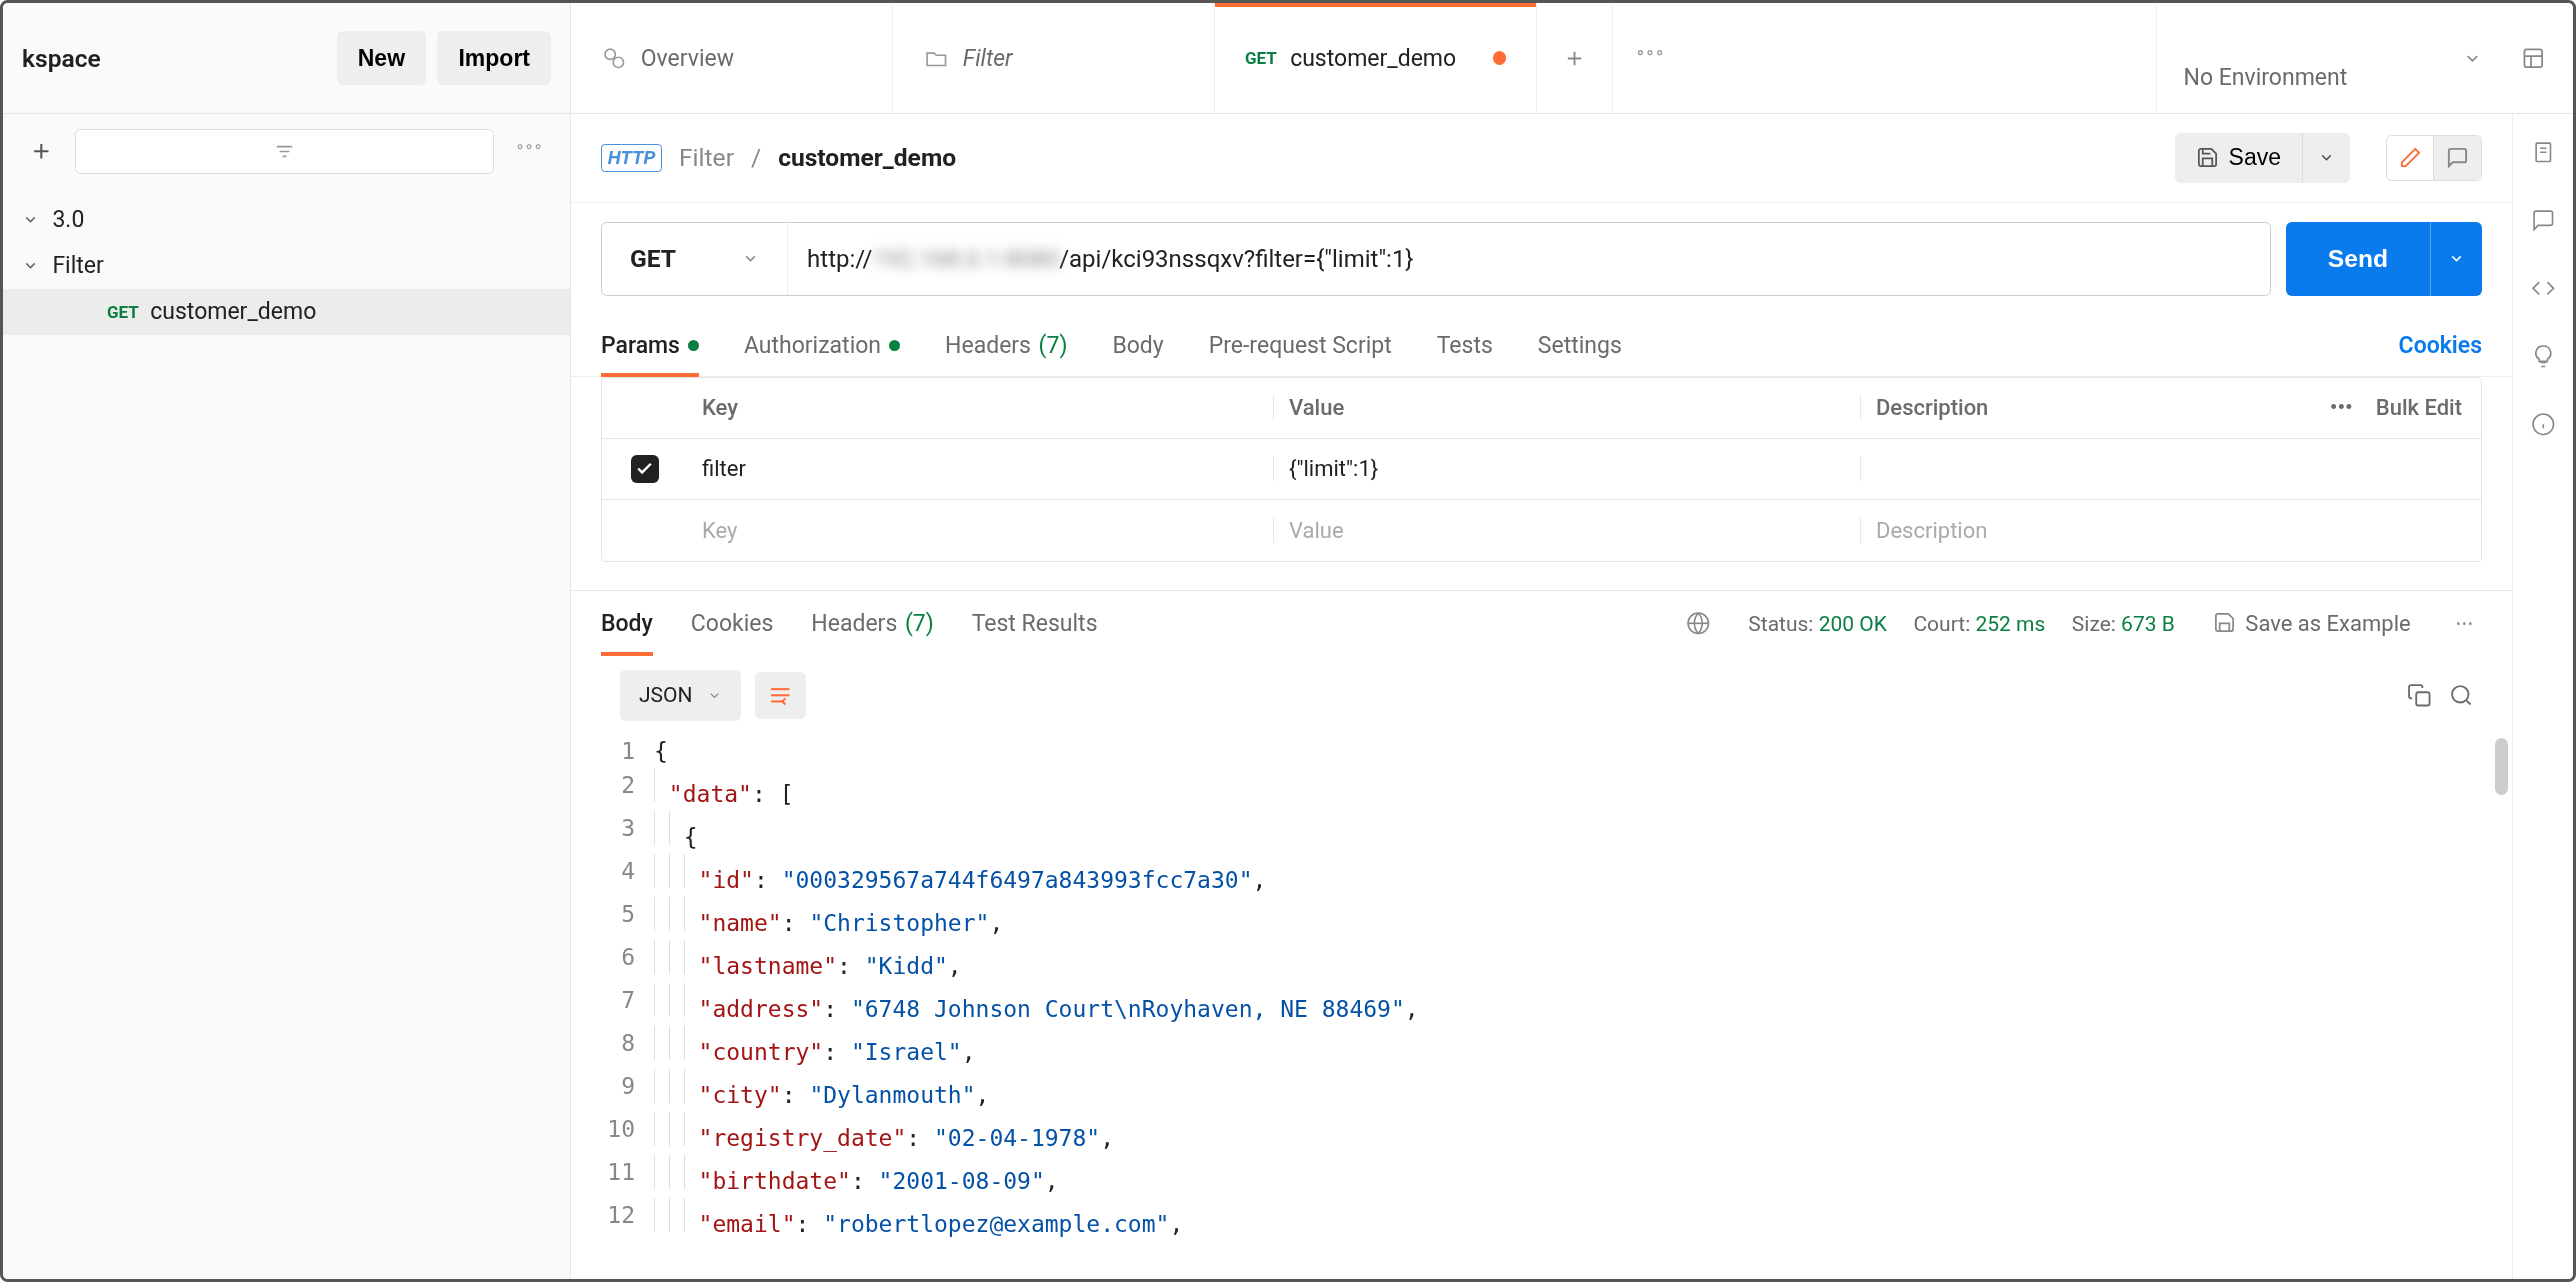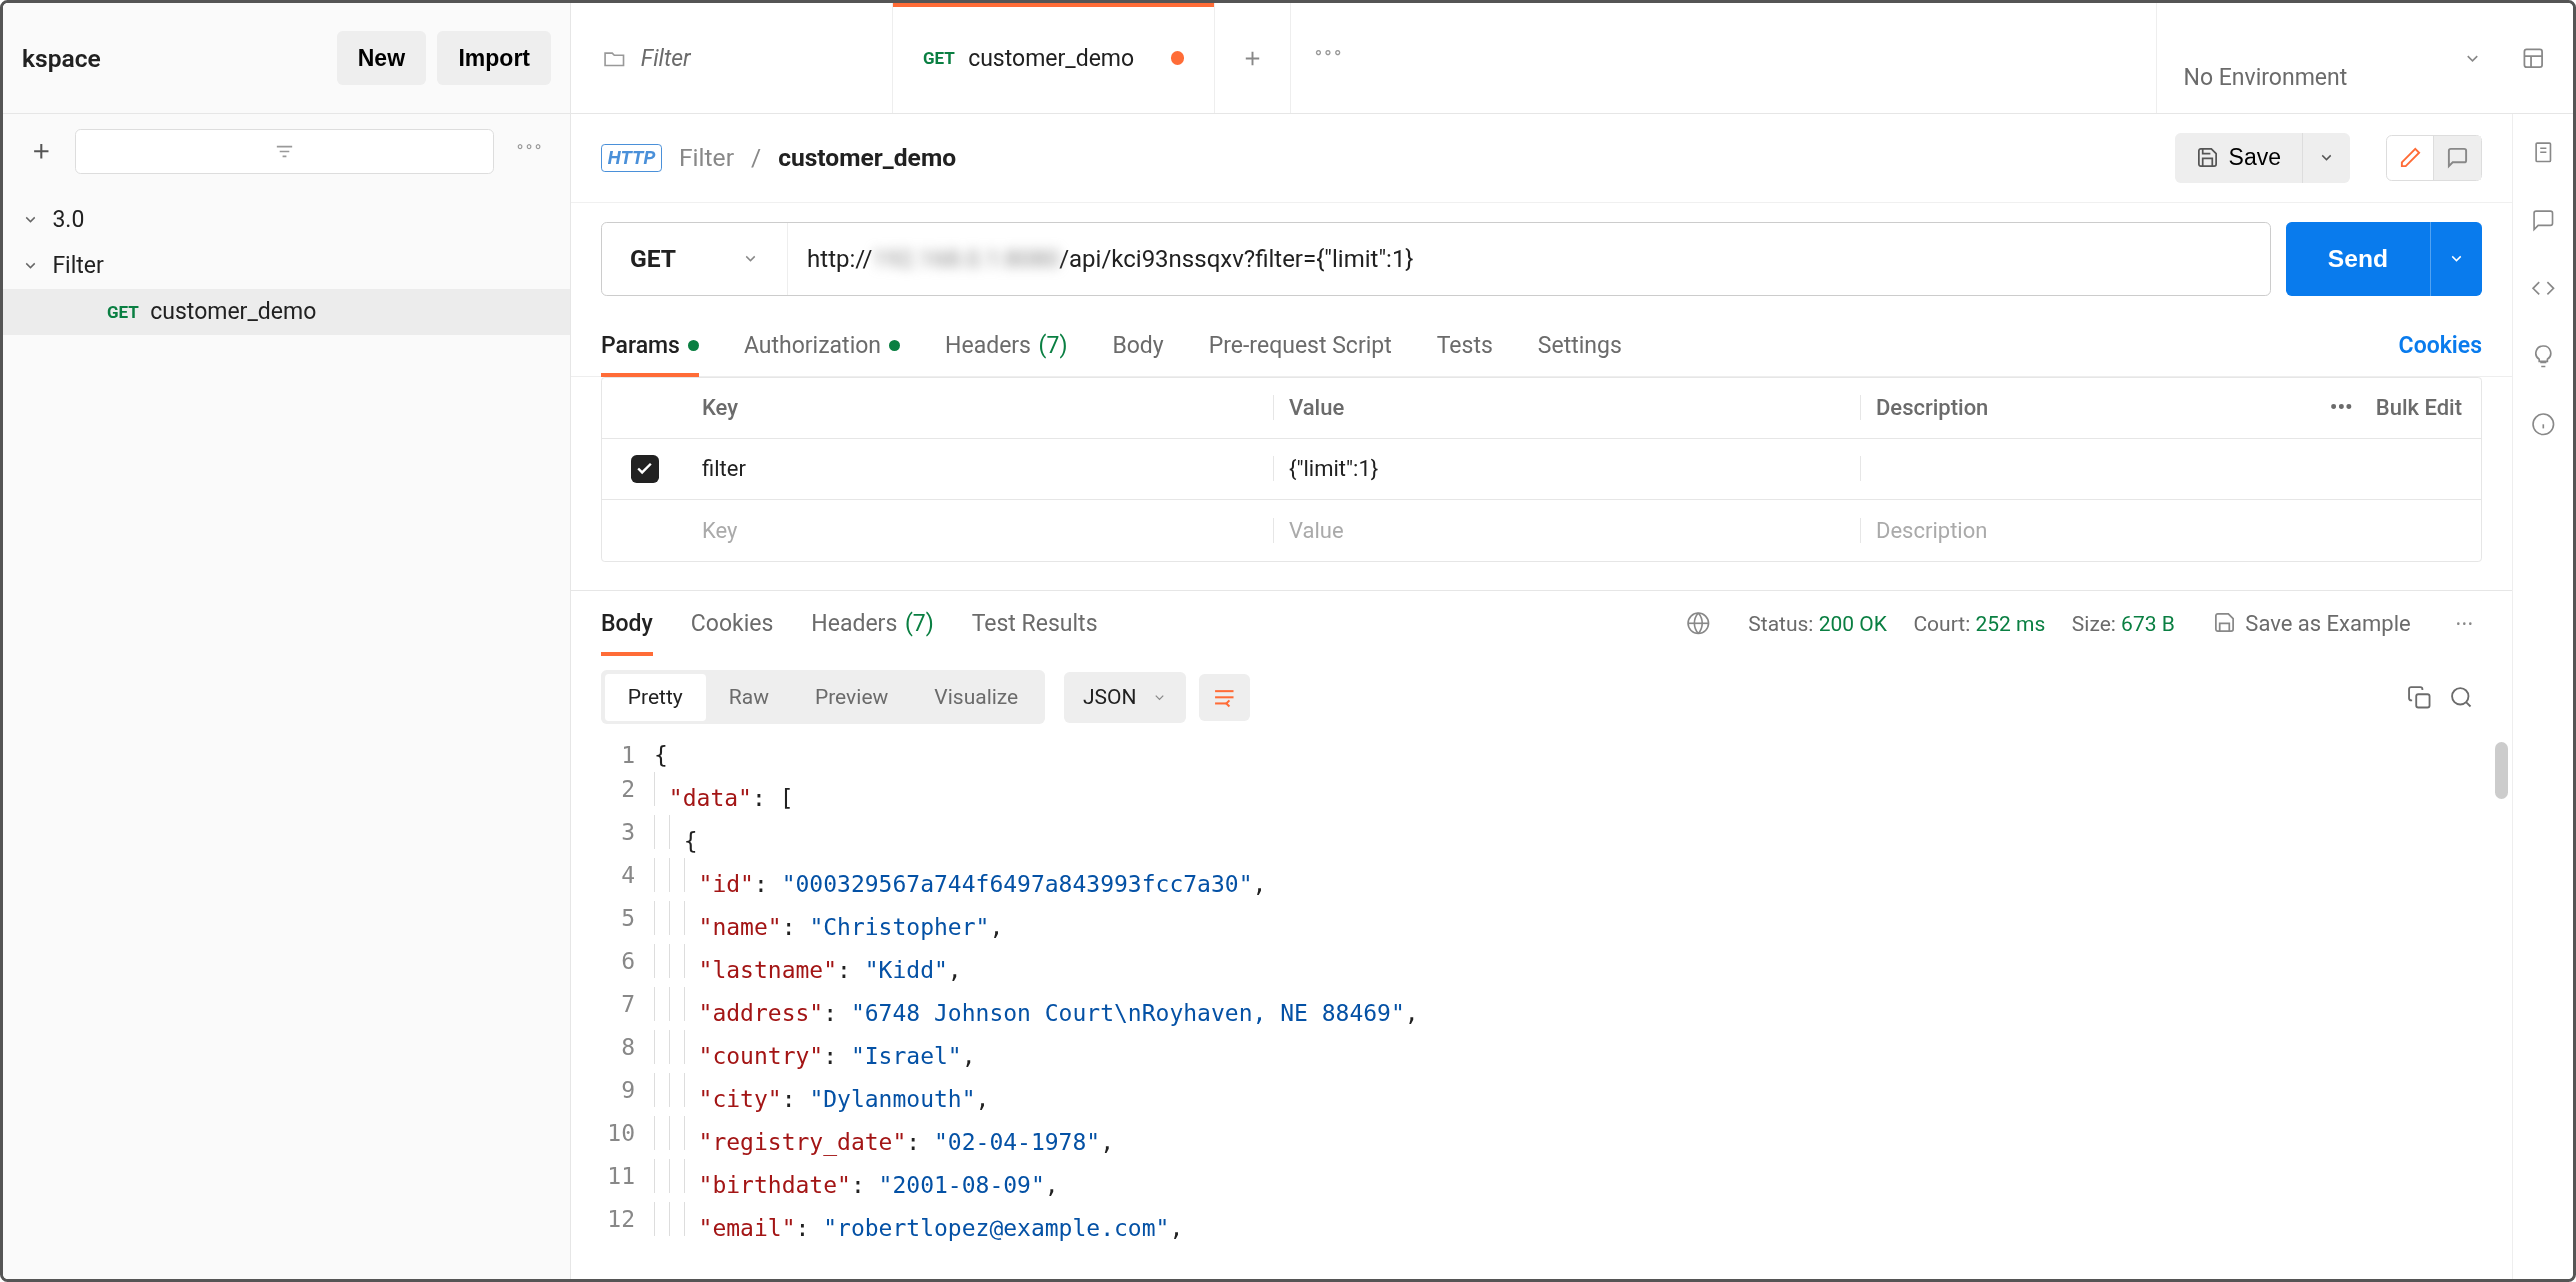--- a/index.html
+++ b/index.html
@@ -135,20 +135,29 @@
 <div class="topbar">
   <div class="topbar-left">
     <span class="workspace-label">kspace</span>
     <button class="btn-grey">New</button>
     <button class="btn-grey">Import</button>
   </div>
   <div class="tabs">
     <div class="tab">
       <span class="tab-icon">
         <svg width="24.6" height="24.6" viewBox="0 0 24 24" fill="none" stroke="currentColor" stroke-width="1.6">
+                <circle cx="8" cy="8" r="5"></circle>
+                <circle cx="16" cy="16" r="5"></circle>
+              </svg>
+      </span>
+      <span>Overview</span>
+    </div>
+    <div class="tab">
+      <span class="tab-icon">
+        <svg width="24.6" height="24.6" viewBox="0 0 24 24" fill="none" stroke="currentColor" stroke-width="1.6">
                 <path d="M3 7 L3 19 L21 19 L21 9 L12 9 L10 7 Z"></path>
               </svg>
       </span>
       <span class="tab-filter">Filter</span>
     </div>
     <div class="tab active">
       <span class="tab-method">GET</span>
       <span>customer_demo</span>
       <span class="tab-dirty"></span>
     </div>
@@ -360,26 +369,20 @@
           <svg width="23" height="23" viewBox="0 0 24 24" fill="none" stroke="#888" stroke-width="1.8">
                   <path d="M19 21H5a2 2 0 0 1-2-2V5a2 2 0 0 1 2-2h11l5 5v11a2 2 0 0 1-2 2z"></path>
                   <polyline points="17 21 17 13 7 13 7 21"></polyline>
                 </svg>
           <span>Save as Example</span>
         </div>
         <span style="color:#888;letter-spacing:1.9px;padding:0 7.6px">•••</span>
       </div>
 
       <div class="resp-toolbar">
-        <div class="view-tabs">
-          <div class="view-tab active">Pretty</div>
-          <div class="view-tab">Raw</div>
-          <div class="view-tab">Preview</div>
-          <div class="view-tab">Visualize</div>
-        </div>
         <div class="format-select">
           <span>JSON</span>
           <svg width="15" height="15" viewBox="0 0 24 24" fill="none" stroke="#888" stroke-width="2">
                   <polyline points="6 9 12 15 18 9"></polyline>
                 </svg>
         </div>
         <div class="wrap-btn">
           <svg width="24.6" height="24.6" viewBox="0 0 24 24" fill="none" stroke="currentColor" stroke-width="2">
                   <line x1="3" y1="6" x2="21" y2="6"></line>
                   <line x1="3" y1="12" x2="21" y2="12"></line>

